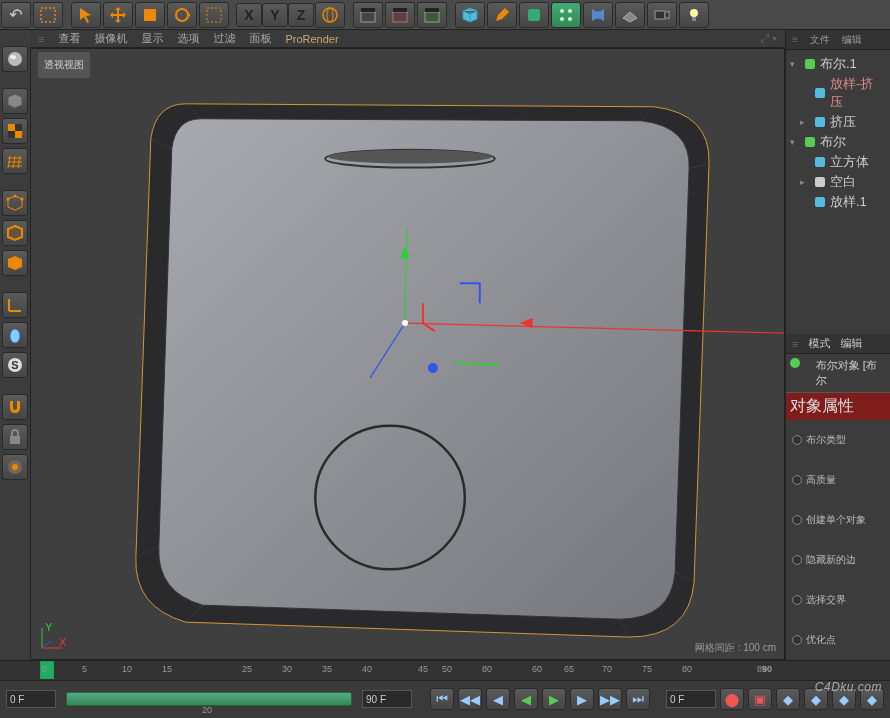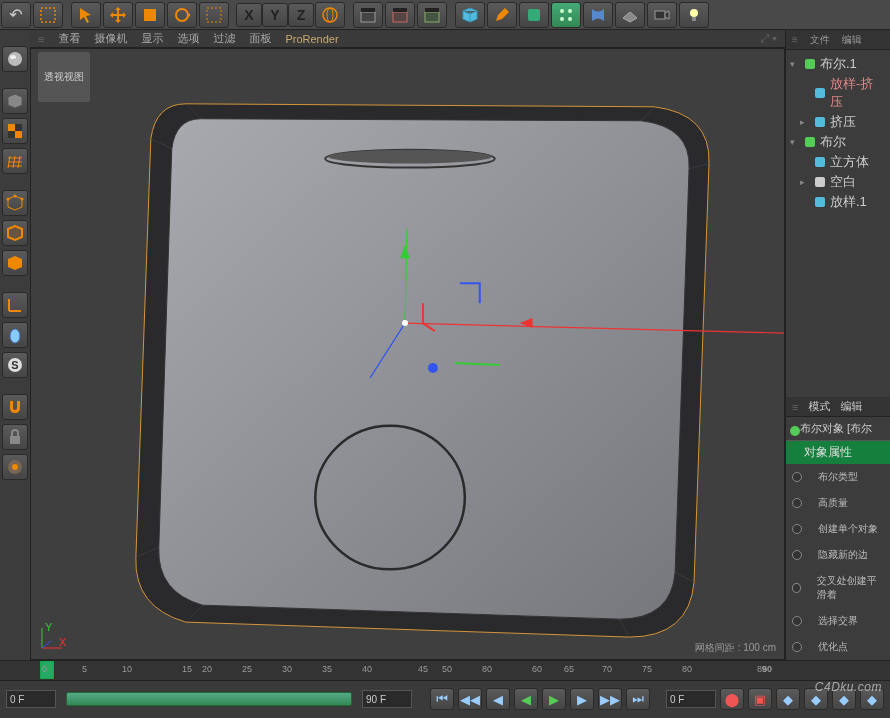--- a/index.html
+++ b/index.html
@@ -10,43 +10,43 @@
 .icon-svg{width:18px;height:18px}
 .axis-btn{width:26px;height:24px;background:linear-gradient(#5a5a5a,#454545);border:1px solid #2a2a2a;border-radius:3px;display:flex;align-items:center;justify-content:center;font-weight:bold;font-size:14px;color:#222;cursor:pointer}
 .main{display:flex;height:630px}
 .left-tools{width:30px;background:#3c3c3c;display:flex;flex-direction:column;padding-top:15px;gap:2px}
 .lt-btn{width:26px;height:26px;margin:1px auto;background:linear-gradient(#5a5a5a,#454545);border:1px solid #2a2a2a;border-radius:3px;cursor:pointer;display:flex;align-items:center;justify-content:center}
 .lt-gap{height:10px}
 .viewport-wrap{flex:1;display:flex;flex-direction:column}
 .view-menu{height:18px;background:#3a3a3a;display:flex;align-items:center;padding:0 8px;gap:14px;border-bottom:1px solid #222}
 .view-menu span{color:#aaa;cursor:pointer}
 .view-menu .prorender{color:#c7a96f}
-.view-label{position:absolute;top:52px;left:38px;background:#555;padding:18px 6px;border-radius:2px;font-size:10px}
+.view-label{position:absolute;top:52px;left:38px;background:#555;padding:6px 6px;border-radius:2px;font-size:10px}
 .viewport{flex:1;background:#3f3f3f;position:relative;border:1px solid #222;overflow:hidden}
 .grid-info{position:absolute;bottom:4px;right:8px;color:#999;font-size:10px}
 .axis-gizmo{position:absolute;bottom:6px;left:6px;width:30px;height:30px}
 .right-panel{width:105px;background:#3c3c3c;border-left:1px solid #222;display:flex;flex-direction:column}
 .panel-hdr{height:20px;background:#333;display:flex;align-items:center;padding:0 6px;gap:12px;border-bottom:1px solid #222}
 .panel-hdr span{color:#999;font-size:10px}
 .tree{padding:4px 2px;flex:0 0 auto;height:140px}
 .tree-item{display:flex;align-items:center;padding:1px 2px;gap:3px;cursor:pointer}
 .tree-item .toggle{width:10px;color:#888;font-size:9px}
 .tree-item .ticon{width:14px;height:14px;display:flex;align-items:center;justify-content:center}
 .tree-item .tlabel{font-size:13px;color:#ccc}
 .tree-item.sel .tlabel{color:#d88}
 .tree-item.lv1{padding-left:12px}
 .tree-spacer{flex:1}
 .attr-hdr{height:20px;background:#333;display:flex;align-items:center;padding:0 6px;gap:10px;border-bottom:1px solid #222}
-.attr-title{display:flex;align-items:flex-end;padding:4px 4px;gap:0}
+.attr-title{display:flex;align-items:flex-start;padding:4px 4px;gap:16px}
 .attr-title .dot{width:10px;height:10px;background:#5c5;border-radius:50%}
 .attr-tabs{display:flex;padding:0 4px;gap:4px;margin:2px 0}
 .attr-tab{padding:2px 7px;background:#444;border:1px solid #666;border-radius:2px;font-size:10px;cursor:pointer}
 .attr-tab.active{background:#3a5a7a;border-color:#5a8ab8}
-.attr-section{background:#15803d;padding:3px 18px;font-size:12px;color:#ddd;border-top:1px solid #555}
-.attr-row{display:flex;align-items:center;padding:6px 6px;gap:16px}
+.attr-section{background:#7f1d1d;padding:3px 4px;font-size:16px;color:#ddd;border-top:1px solid #555}
+.attr-row{display:flex;align-items:center;padding:13px 6px;gap:4px}
 .attr-row .radio{width:10px;height:10px;border:1px solid #888;border-radius:50%;background:#333}
 .attr-row .albl{font-size:10px;color:#bbb}
 .timeline{height:58px;background:#3a3a3a;border-top:1px solid #222;font-size:12px}
 .tl-ruler{height:20px;display:flex;align-items:center;position:relative;background:#333;border-bottom:1px solid #222}
 .tl-tick{position:absolute;font-size:9px;color:#999;top:3px}
 .tl-marker{position:absolute;left:40px;top:0;width:14px;height:18px;background:#2a6;border:1px solid #1a4}
 .tl-controls{height:36px;display:flex;align-items:center;padding:0 6px;gap:4px}
 .tl-input{width:50px;height:18px;background:#2a2a2a;border:1px solid #555;color:#ccc;font-size:10px;padding:0 3px}
 .tl-bar{flex:1;height:14px;background:linear-gradient(#5a8,#385);border:1px solid #263;border-radius:2px;margin:0 6px}
 .tl-btn{width:24px;height:22px;background:linear-gradient(#5a5a5a,#454545);border:1px solid #2a2a2a;border-radius:3px;display:flex;align-items:center;justify-content:center;cursor:pointer;color:#9cf;font-size:13px}
@@ -408,44 +408,40 @@
         <div class="attr-row">
           <span class="radio"></span>
           <span class="albl">创建单个对象</span>
         </div>
         <div class="attr-row">
           <span class="radio"></span>
           <span class="albl">隐藏新的边</span>
         </div>
         <div class="attr-row">
           <span class="radio"></span>
-          <span class="albl">交叉处创建平滑着</span>
-        </div>
-        <div class="attr-row">
-          <span class="radio"></span>
           <span class="albl">选择交界</span>
         </div>
         <div class="attr-row">
           <span class="radio"></span>
           <span class="albl">优化点</span>
         </div>
       </div>
   </div>
 </div>
 
 <div class="view-label">透视视图</div>
 
 <div class="timeline">
   <div class="tl-ruler" id="tlRuler">
     <div class="tl-marker"></div>
   <span class="tl-tick" style="left: 42px;">0</span>
       <span class="tl-tick" style="left: 82px;">5</span>
       <span class="tl-tick" style="left: 122px;">10</span>
-      <span class="tl-tick" style="left: 162px; margin-left: 20px;">15</span>
-      <span class="tl-tick" style="left: 202px;">20</span>
+      <span class="tl-tick" style="left: 162px;">15</span>
+      <span class="tl-tick" style="left: 202px; margin-top: 41px;">20</span>
       <span class="tl-tick" style="left: 242px;">25</span>
       <span class="tl-tick" style="left: 282px;">30</span>
       <span class="tl-tick" style="left: 322px;">35</span>
       <span class="tl-tick" style="left: 362px;">40</span>
       <span class="tl-tick" style="left: 402px; margin-left: 16px;">45</span>
       <span class="tl-tick" style="left: 442px;">50</span>
       <span class="tl-tick" style="left: 482px;">80</span>
       <span class="tl-tick" style="left: 532px;">60</span>
       <span class="tl-tick" style="left: 564px;">65</span>
       <span class="tl-tick" style="left: 602px;">70</span>

